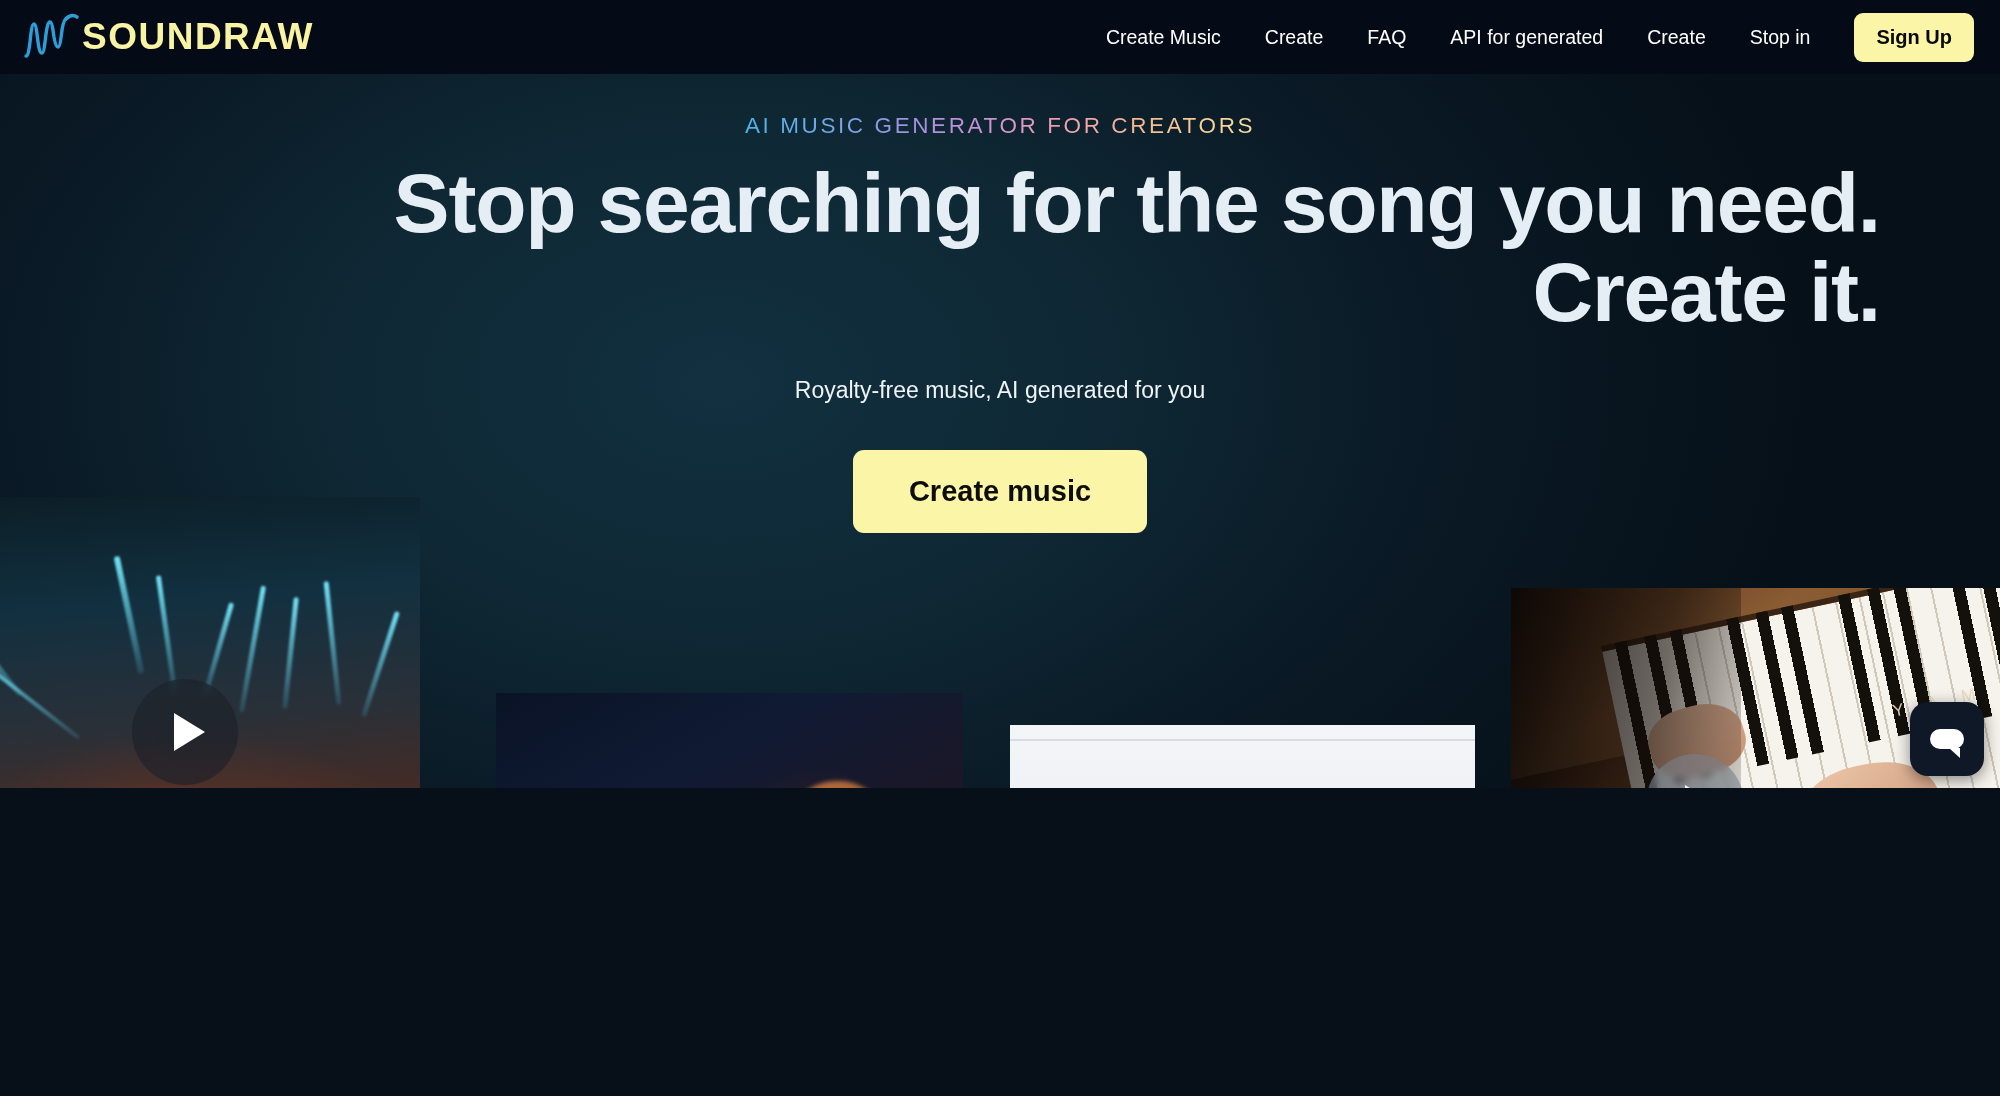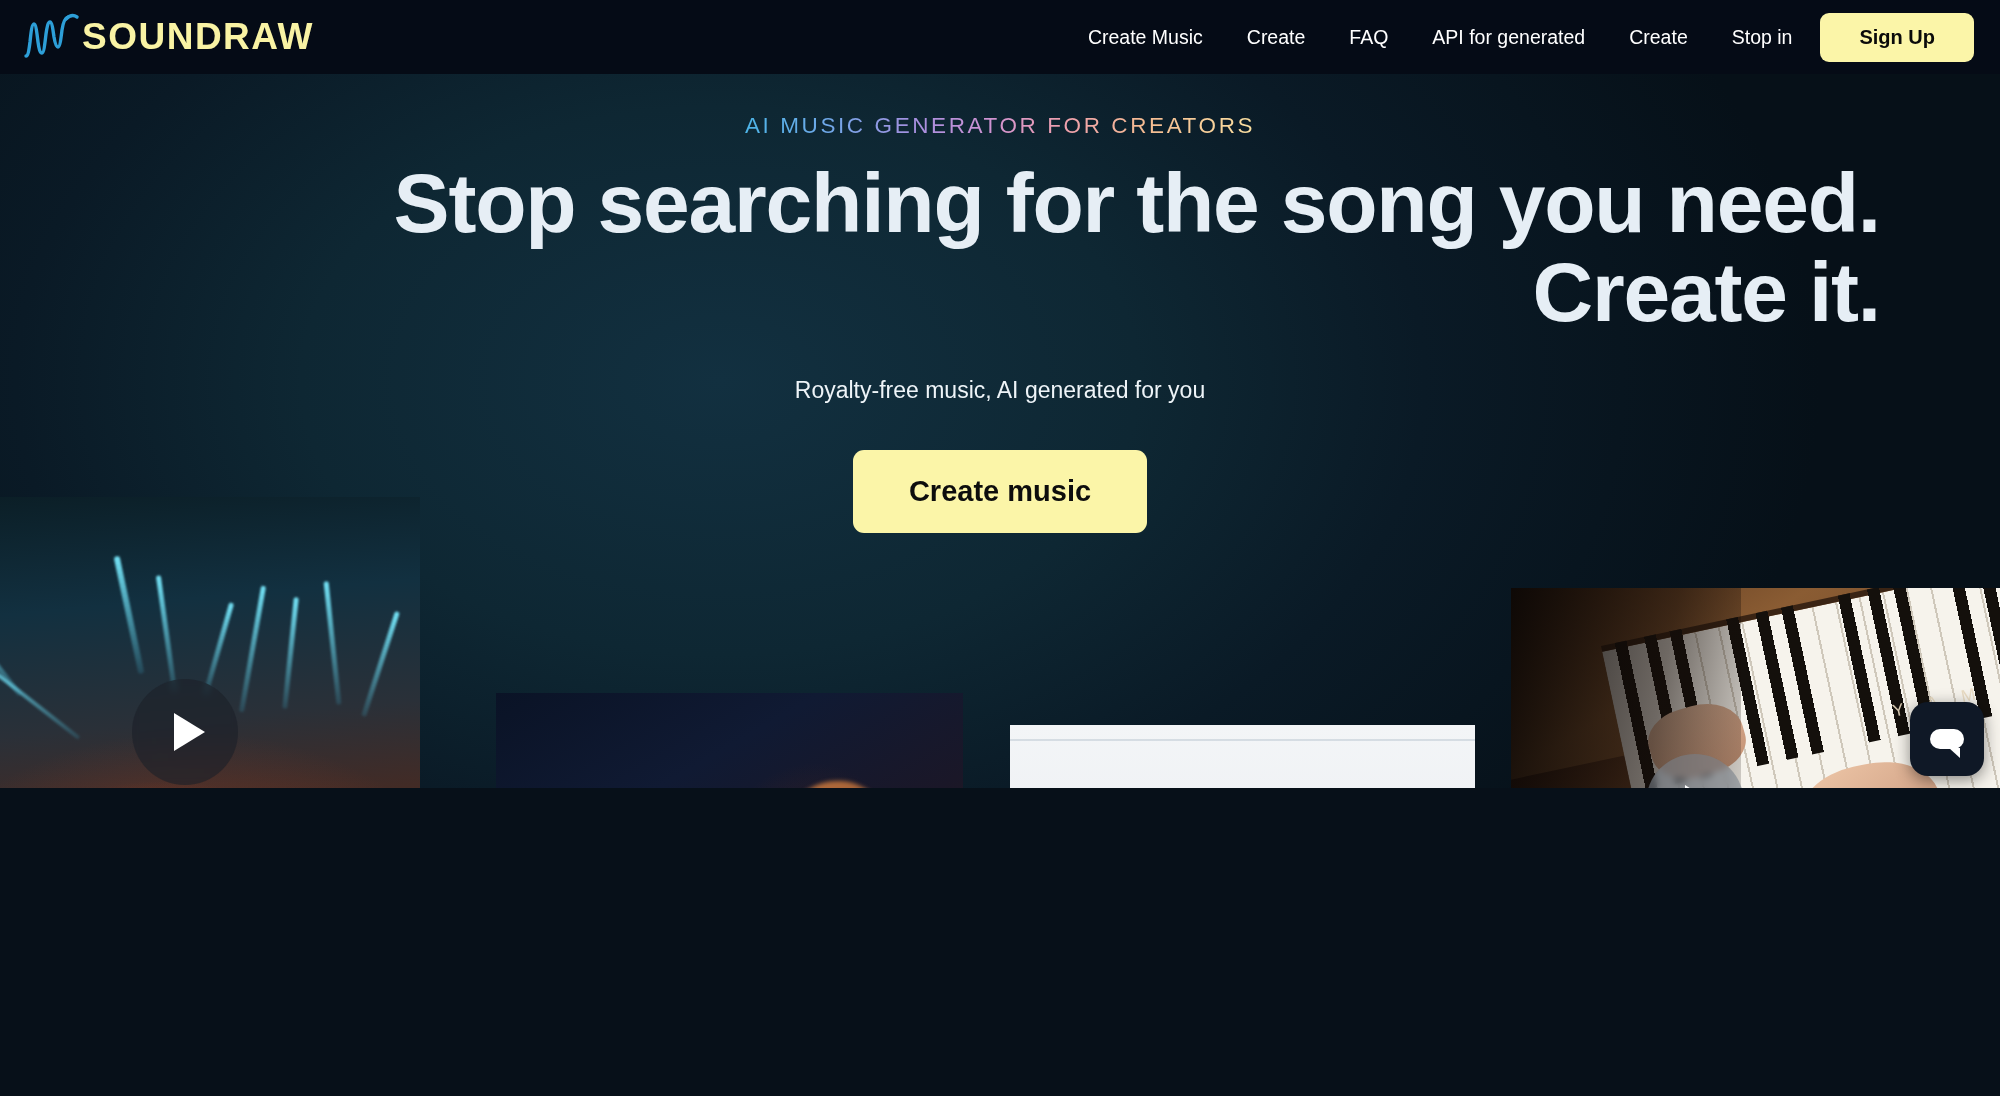--- a/index.html
+++ b/index.html
@@ -66,28 +66,28 @@
     color: #ffffff;
     font-size: 19.5px;
     font-weight: 400;
     text-decoration: none;
     padding: 0 22px;
     line-height: 74px;
     white-space: nowrap;
     cursor: pointer;
   }
   #signup-button {
-    margin-left: 6px;
+    margin-left: 22px;
     background: #fbf5a8;
     color: #0a0a0a;
     font-size: 20px;
     font-weight: 700;
     border: none;
     border-radius: 9px;
-    padding: 13px 39px;
+    padding: 13px 22px;
     cursor: pointer;
     font-family: "Liberation Sans", sans-serif;
     white-space: nowrap;
   }
 
   
   #hero-bg {
     position: absolute;
     top: 74px; left: 0;
     width: 2000px;

